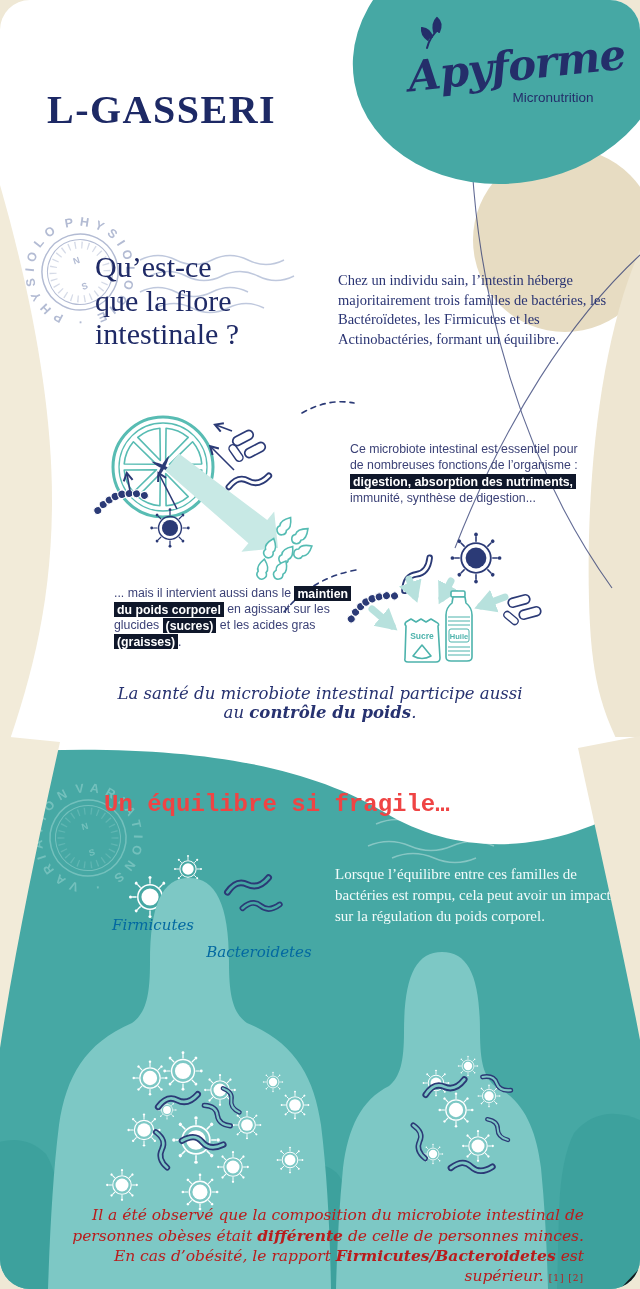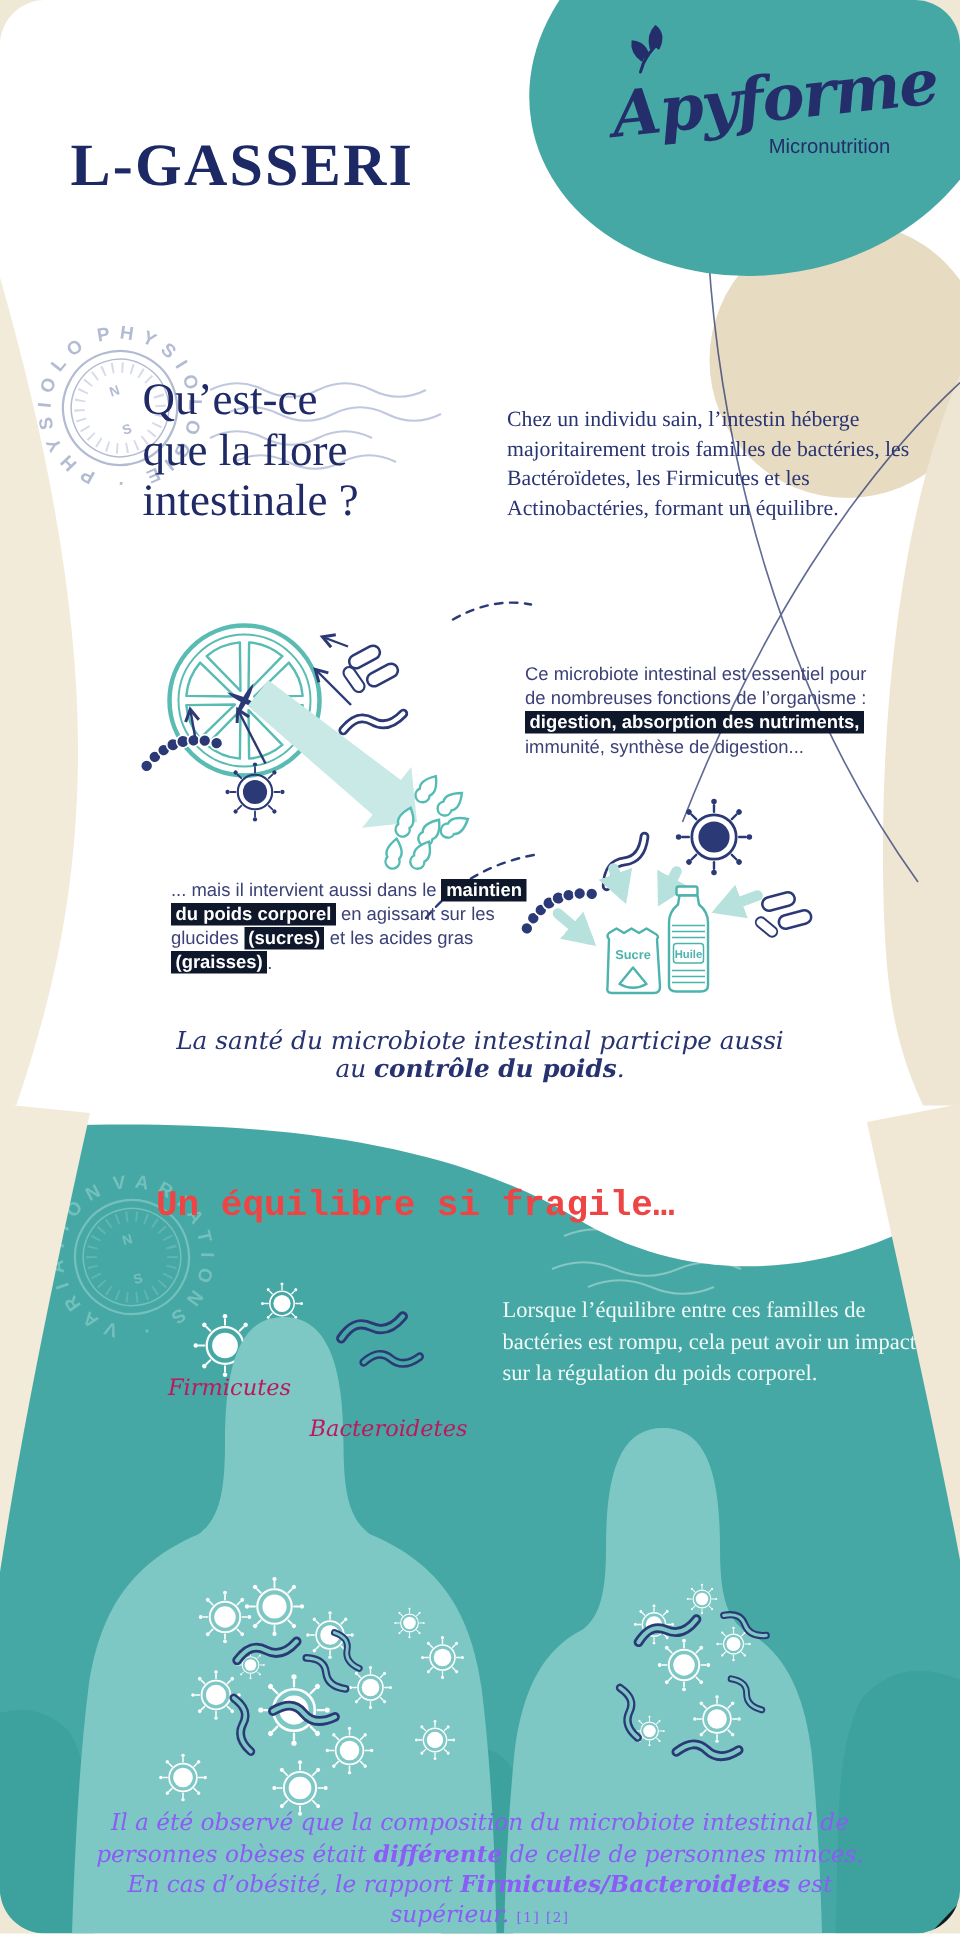--- a/index.html
+++ b/index.html
@@ -11,25 +11,25 @@
   .title{left:47px;top:86px;font-size:40px;font-weight:700;letter-spacing:1.5px;color:#1d2965;font-family:"Liberation Serif",serif}
   .h-flore{left:95px;top:250px;width:250px;font-size:30px;line-height:1.12;font-weight:400;color:#1f2a66;white-space:pre-line;font-family:"Liberation Serif",serif}
   .intro{left:338px;top:271px;width:280px;font-size:14.5px;line-height:1.36;color:#2a3473}
   .sans{font-family:"Liberation Sans",sans-serif;color:#3c4277}
   .p-func{left:350px;top:441px;width:238px;font-size:12.3px;line-height:1.32}
   .p-weight{left:114px;top:585px;width:252px;font-size:12.3px;line-height:1.32}
   .hl{background:#0f172a;color:#ffffff;font-weight:700;padding:0.5px 3px;box-decoration-break:clone;-webkit-box-decoration-break:clone}
   .quote{left:110px;top:684px;width:420px;text-align:center;font-size:16.5px;line-height:1.16;font-style:italic;color:#273270;font-family:"DejaVu Serif",serif}
   .quote b{font-weight:700}
   .h-fragile{left:104px;top:791px;width:480px;font-size:24px;font-weight:700;color:#ef4444;font-family:Liberation Mono, monospace}
-  .legend-label{font-size:15px;font-style:italic;color:#be185d;font-family:"DejaVu Serif",serif;text-align:center}
+  .legend-label{font-size:15px;font-style:italic;color:#0369a1;font-family:"DejaVu Serif",serif;text-align:center}
   .l-firm{left:94px;top:916px;width:118px}
   .l-bact{left:198px;top:943px;width:122px}
   .p-balance{left:335px;top:864px;width:288px;font-size:15px;line-height:1.4;color:#f2fbfa}
-  .conclusion{left:56px;top:1206px;width:528px;text-align:center;font-size:15.5px;line-height:1.27;font-style:italic;color:#8b5cf6;font-family:"DejaVu Serif",serif}
+  .conclusion{left:56px;top:1206px;width:528px;text-align:right;font-size:15.5px;line-height:1.27;font-style:italic;color:#b91c1c;font-family:"DejaVu Serif",serif}
   .conclusion b{font-weight:700}
   .refs{font-size:9px;font-style:normal;letter-spacing:1px}
   .stamp-text{font-family:"Liberation Sans",sans-serif;font-weight:700}
   .logo-brand{font-family:"DejaVu Serif",serif;font-style:italic;font-weight:700}
   .logo-tag{font-family:"Liberation Sans",sans-serif}
   .pack-label{font-family:"Liberation Sans",sans-serif;font-weight:700}
 </style>
 </head>
 <body>
 

